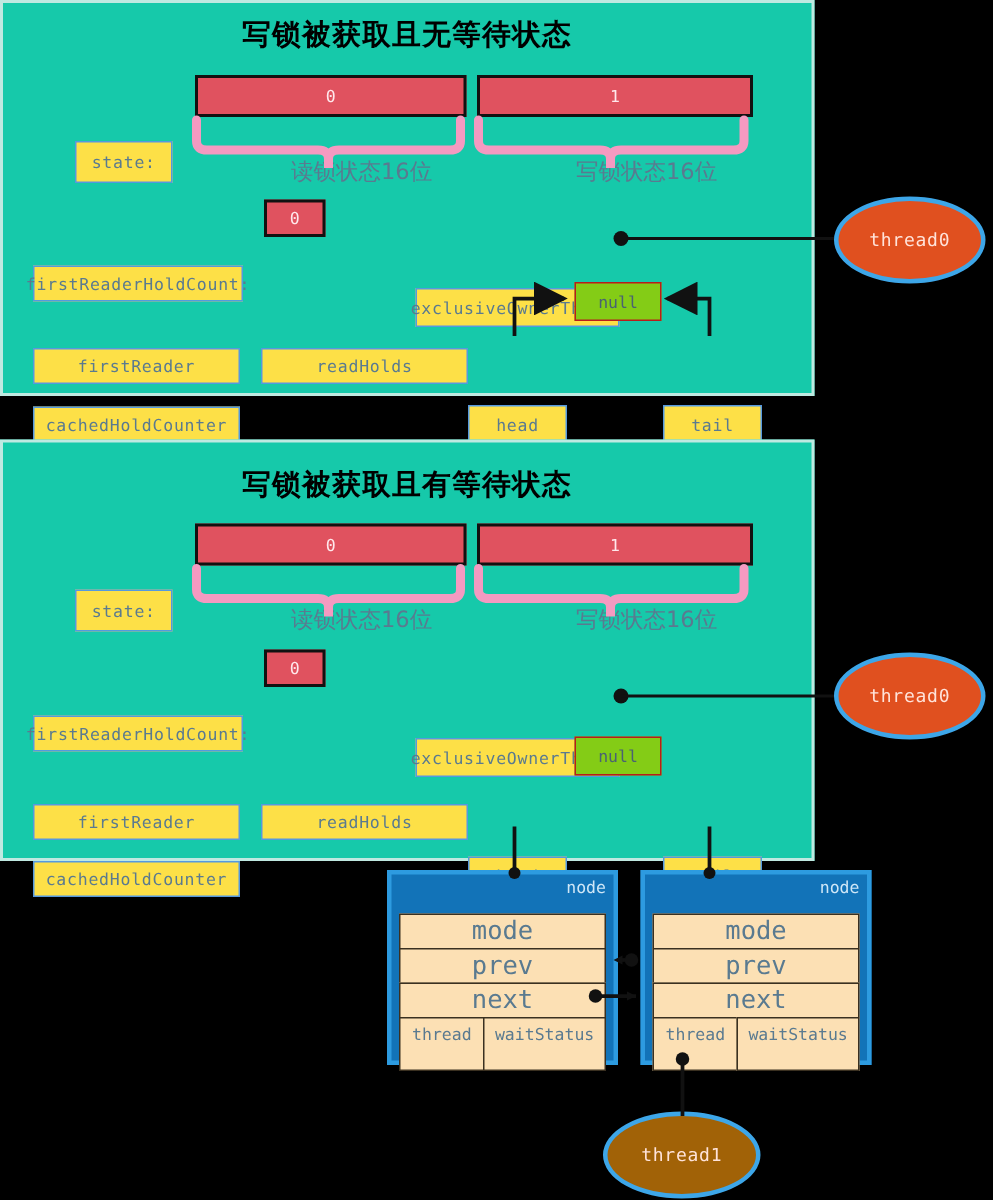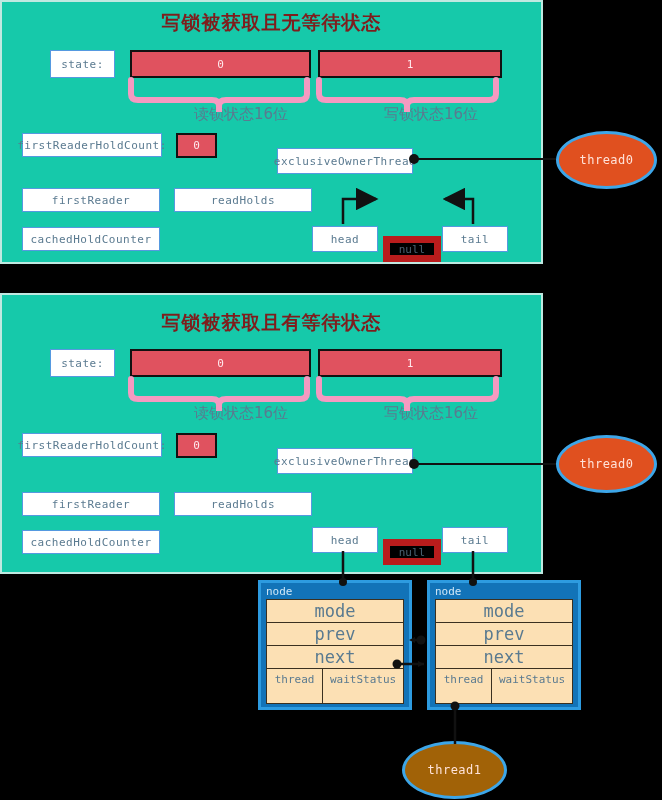--- a/index.html
+++ b/index.html
@@ -11,44 +11,45 @@
   .panel{
     position:absolute;left:0;background:#16C9AA;border:2px solid #BFE9E1;
     box-sizing:border-box;
   }
   #panel1{top:0;width:543px;height:264px;}
   #panel2{top:293px;width:543px;height:281px;}
 
   .ptitle{
     position:absolute;width:100%;text-align:center;
     font-family:"DejaVu Sans","Liberation Sans",sans-serif;
-    font-size:19px;font-weight:bold;color:#7f1d1d;letter-spacing:1px;
+    font-size:19px;font-weight:bold;color:#000000;letter-spacing:1px;
   }
 
   
   .lbl{
     position:absolute;box-sizing:border-box;
-    background:#ffffff;border:1px solid #5599E0;
+    background:#fde047;border:1px solid #5599E0;
     color:#5A7A90;font-size:11px;
     display:flex;align-items:center;justify-content:center;
     letter-spacing:.5px;
+    margin-top:44px;
   }
   
   .state{
     position:absolute;box-sizing:border-box;
     background:#E0525F;border:2px solid #111;
     color:#FFE8EC;font-size:11px;
     display:flex;align-items:center;justify-content:center;
   }
   
   .nullbox{
     position:absolute;box-sizing:border-box;
-    background:#000000;border:7px solid #b91c1c;
+    background:#84cc16;border:1px solid #b91c1c;
     color:#4A6272;font-size:11px;
-    display:flex;align-items:center;justify-content:center;margin-top:48px;
+    display:flex;align-items:center;justify-content:center;
   }
   .bracetxt{
     position:absolute;
     font-family:"DejaVu Sans","Liberation Sans",sans-serif;
     font-size:15px;color:#5A7A90;white-space:nowrap;
   }
   
   .wires{position:absolute;left:0;top:0;width:662px;height:800px;pointer-events:none;}
 
   
@@ -61,21 +62,21 @@
   #thread0a,#thread0b{background:#E0501F;}
   #thread1{background:#a16207;}
 
   
   .node{
     position:absolute;box-sizing:border-box;
     background:#1273B8;border:3px solid #2D9BE0;
     padding:0 5px 6px 5px;
   }
   .node .ntitle{
-    height:17px;line-height:17px;text-align:left;
+    height:27px;line-height:17px;text-align:right;
     color:#CFE7F7;font-size:11px;
   }
   .node .row{
     box-sizing:border-box;height:24px;line-height:22px;
     background:#FCE0B4;border:1px solid #3A3020;
     color:#5A7A90;font-size:17px;text-align:center;
     margin-top:-1px;
   }
   .node .split{display:flex;height:24px;margin-top:-1px;}
   .node .split .cell{

